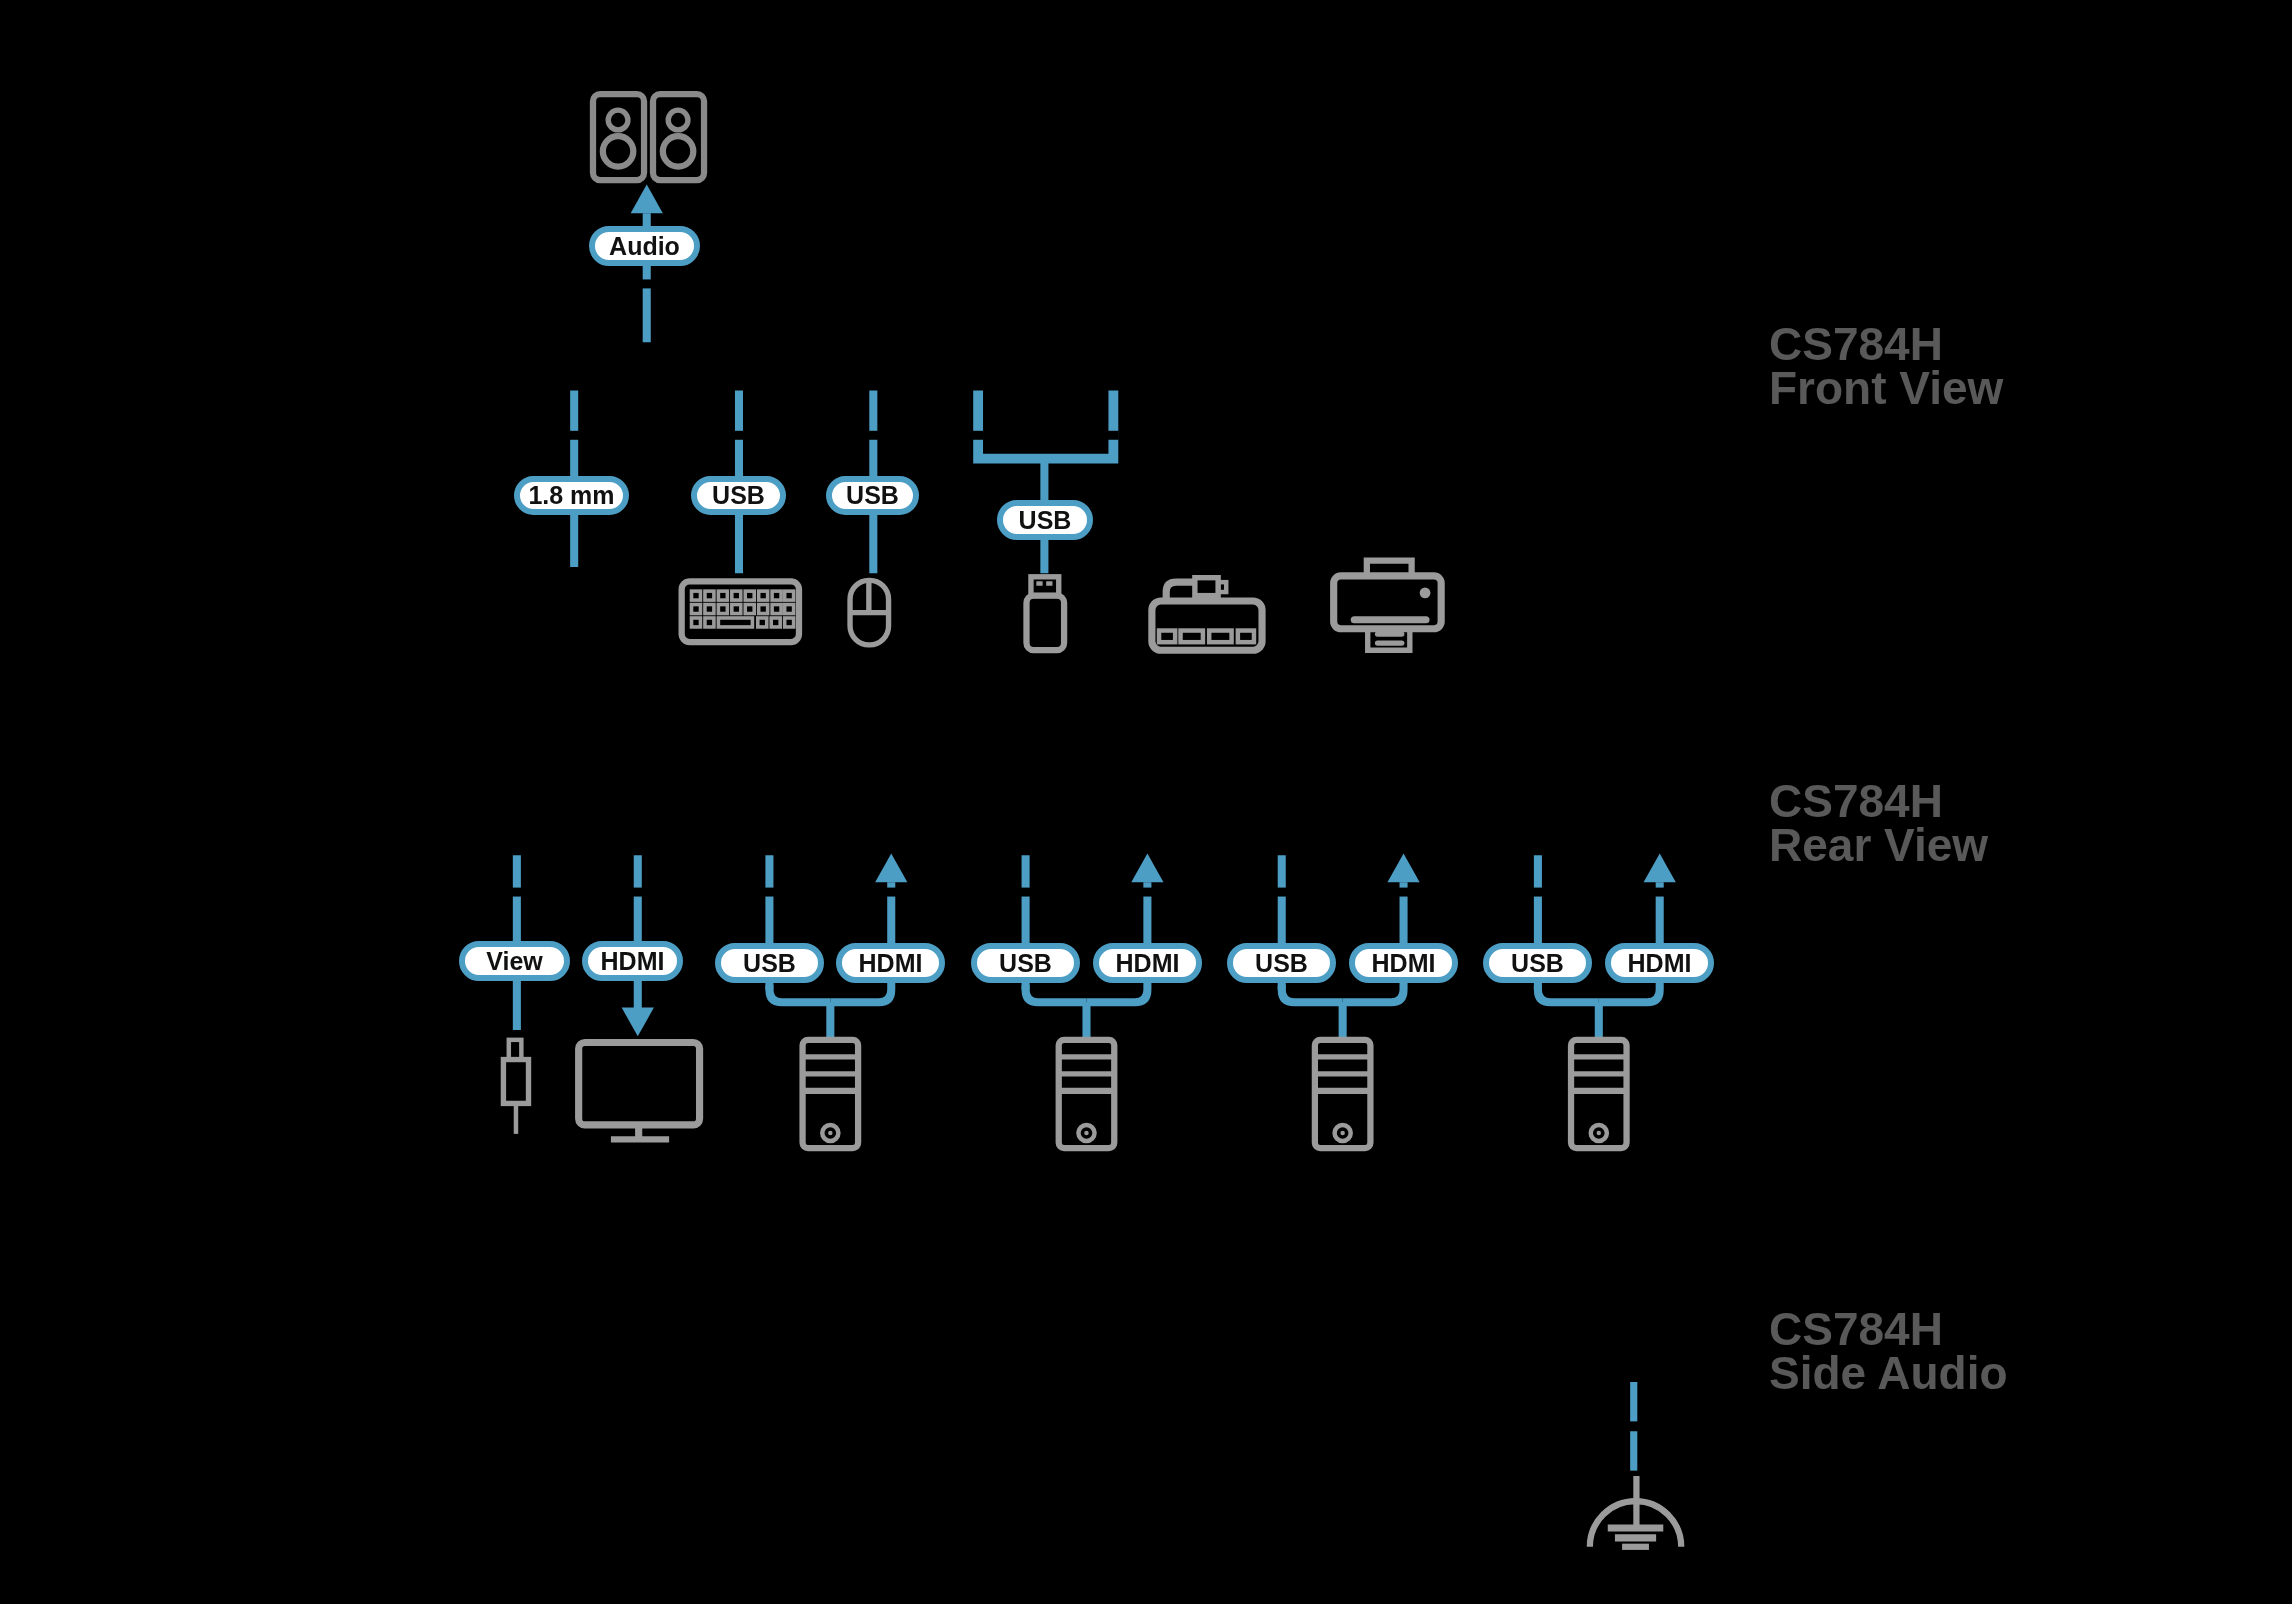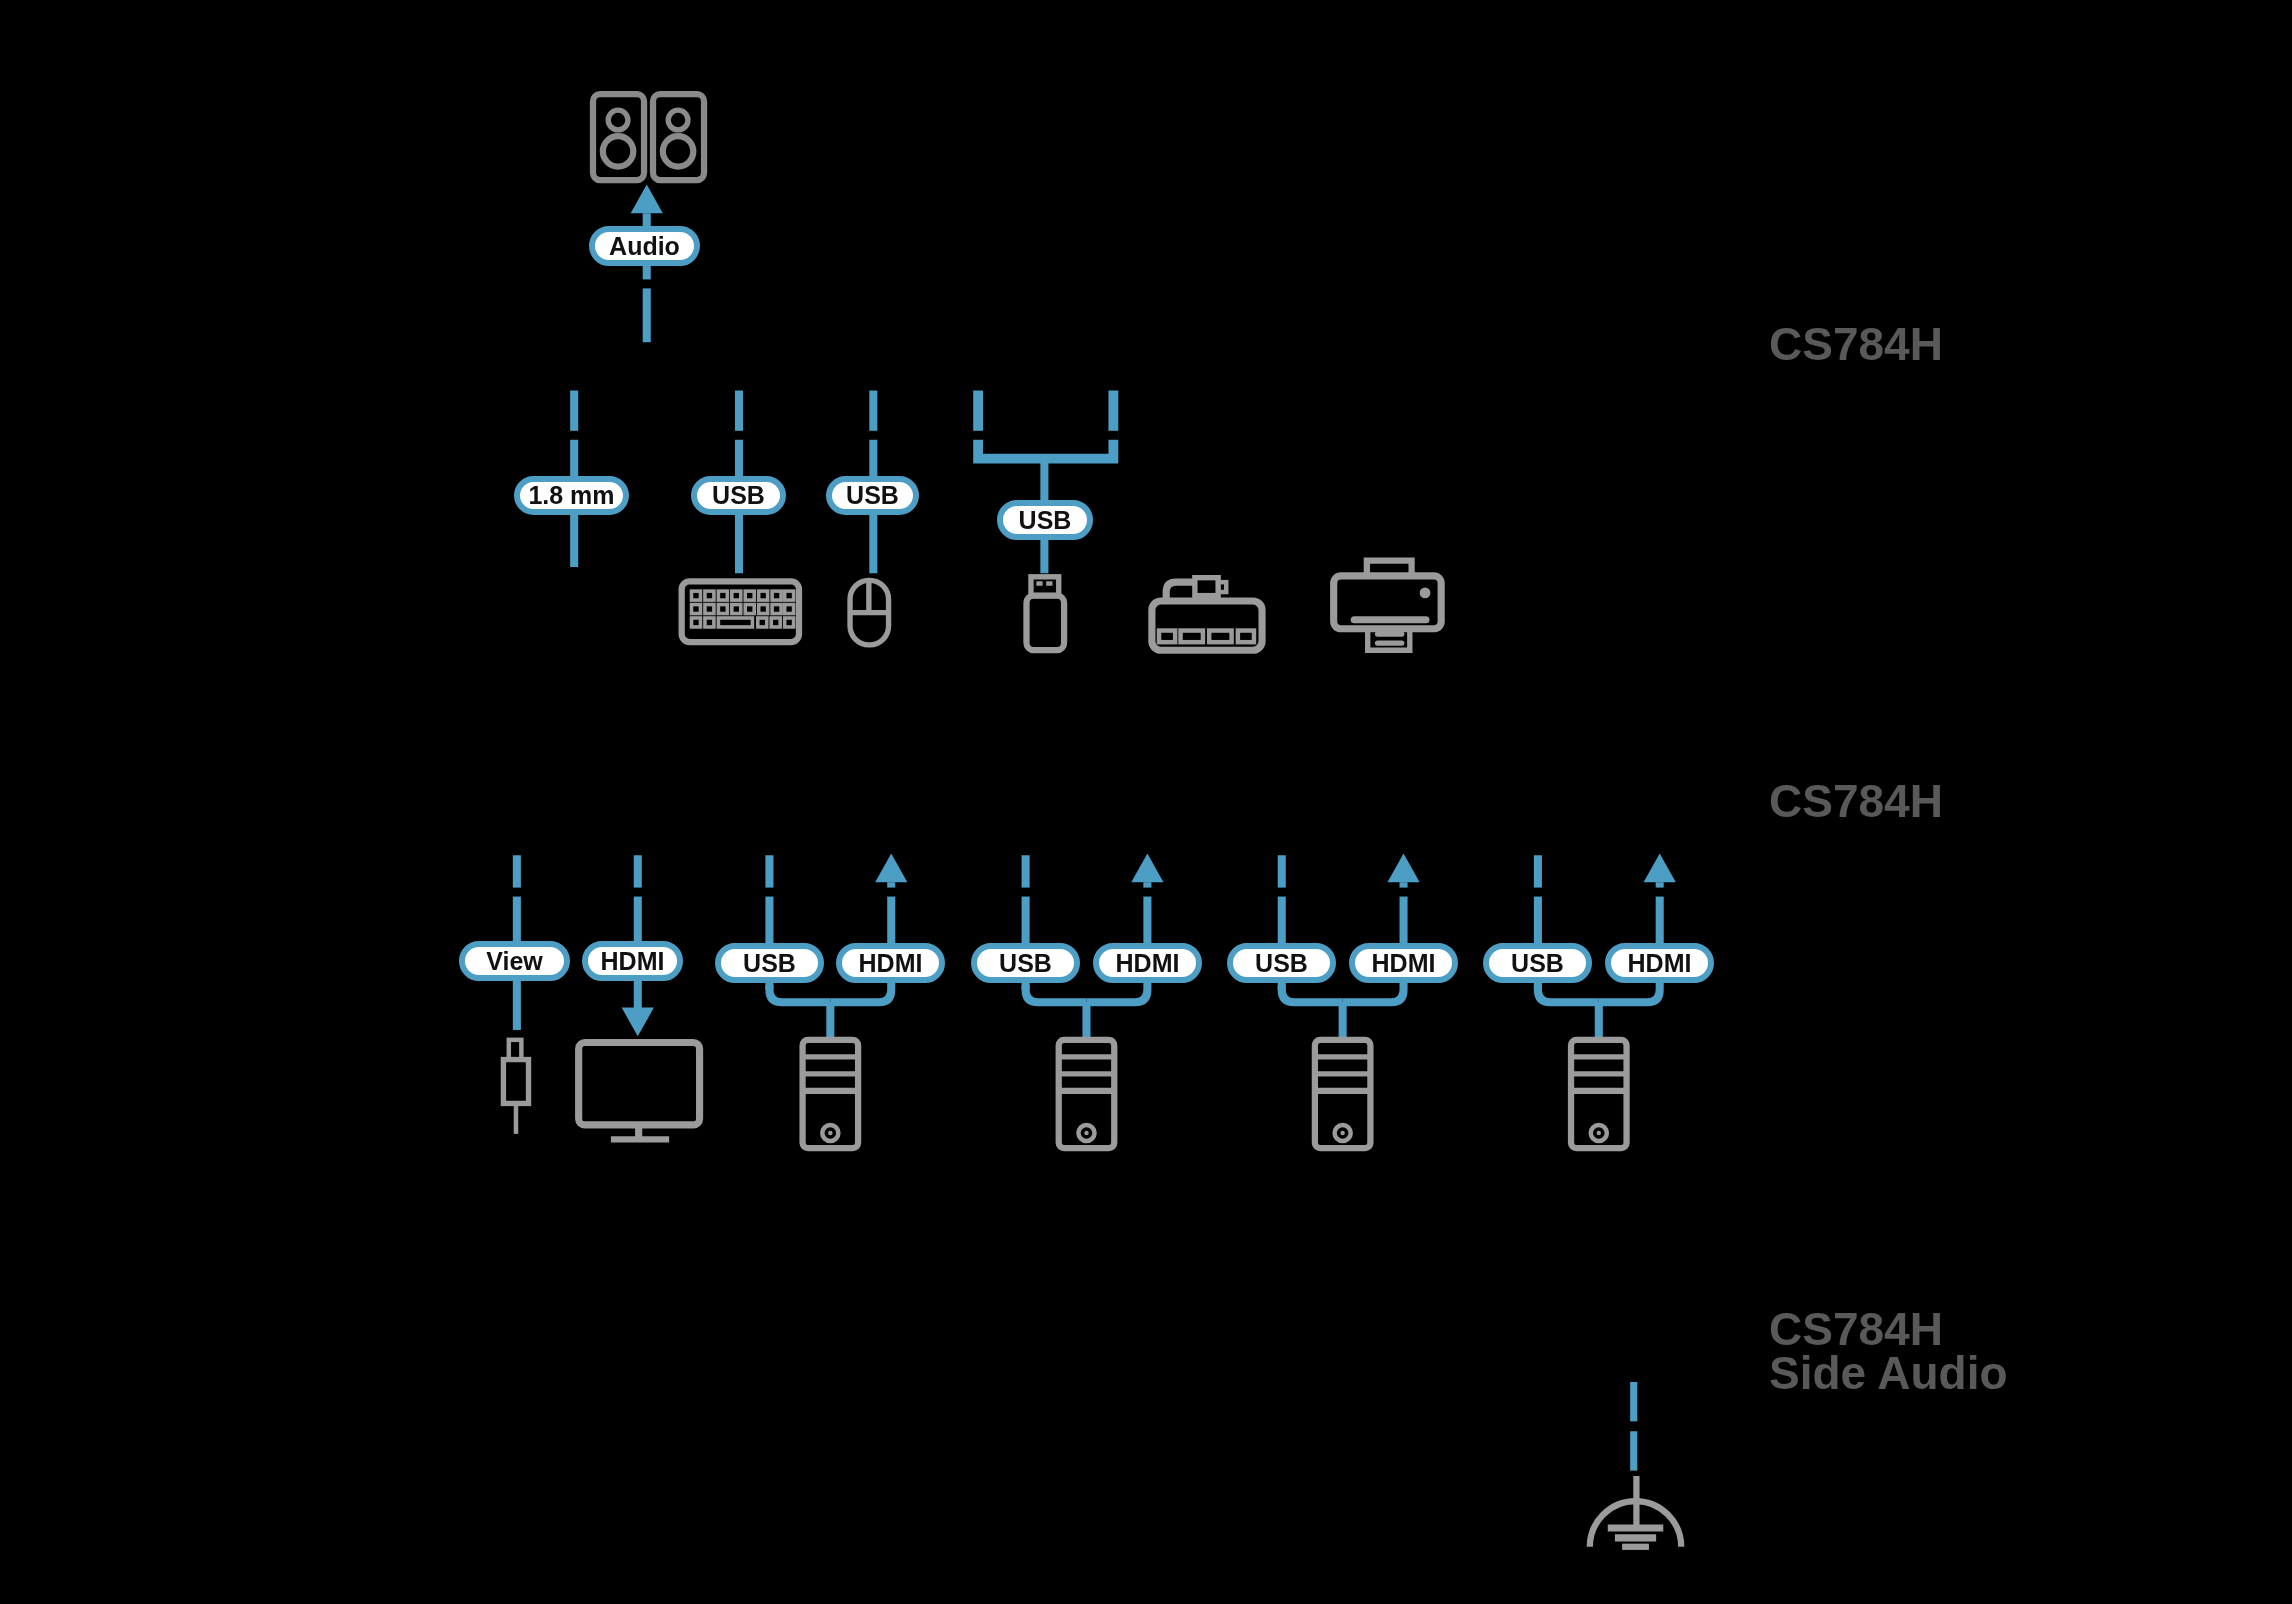--- a/index.html
+++ b/index.html
@@ -244,23 +244,25 @@
   <div class="pill" style="left:836px;top:943px;width:109px;height:40px;">HDMI</div>
   <div class="pill" style="left:971px;top:943px;width:109px;height:40px;">USB</div>
   <div class="pill" style="left:1093px;top:943px;width:109px;height:40px;">HDMI</div>
   <div class="pill" style="left:1227px;top:943px;width:109px;height:40px;">USB</div>
   <div class="pill" style="left:1349px;top:943px;width:109px;height:40px;">HDMI</div>
   <div class="pill" style="left:1483px;top:943px;width:109px;height:40px;">USB</div>
   <div class="pill" style="left:1605px;top:943px;width:109px;height:40px;">HDMI</div>
 
   <div class="heading" style="top:322px;">
     <div>CS784H</div>
+    <div>Front View</div>
   </div>
   <div class="heading" style="top:779px;">
     <div>CS784H</div>
+    <div>Rear View</div>
   </div>
   <div class="heading" style="top:1307px;">
     <div>CS784H</div>
     <div>Side Audio</div>
   </div>
 
 </div>
 
 
 </body></html>

